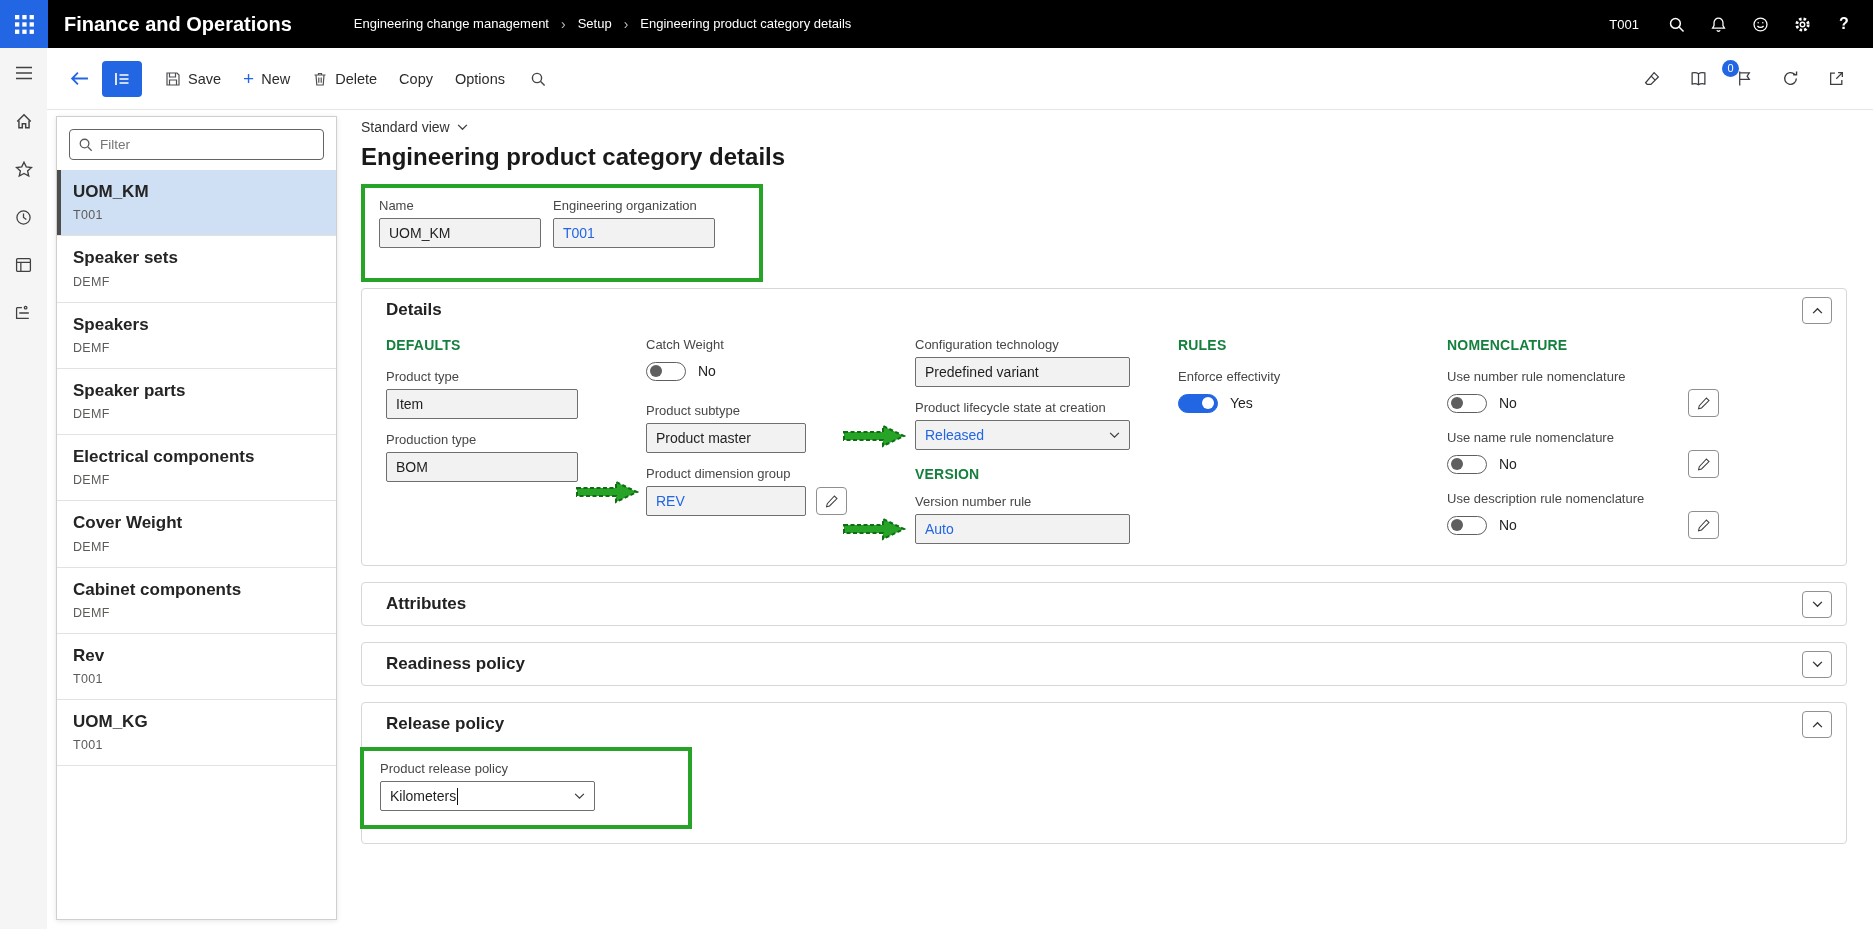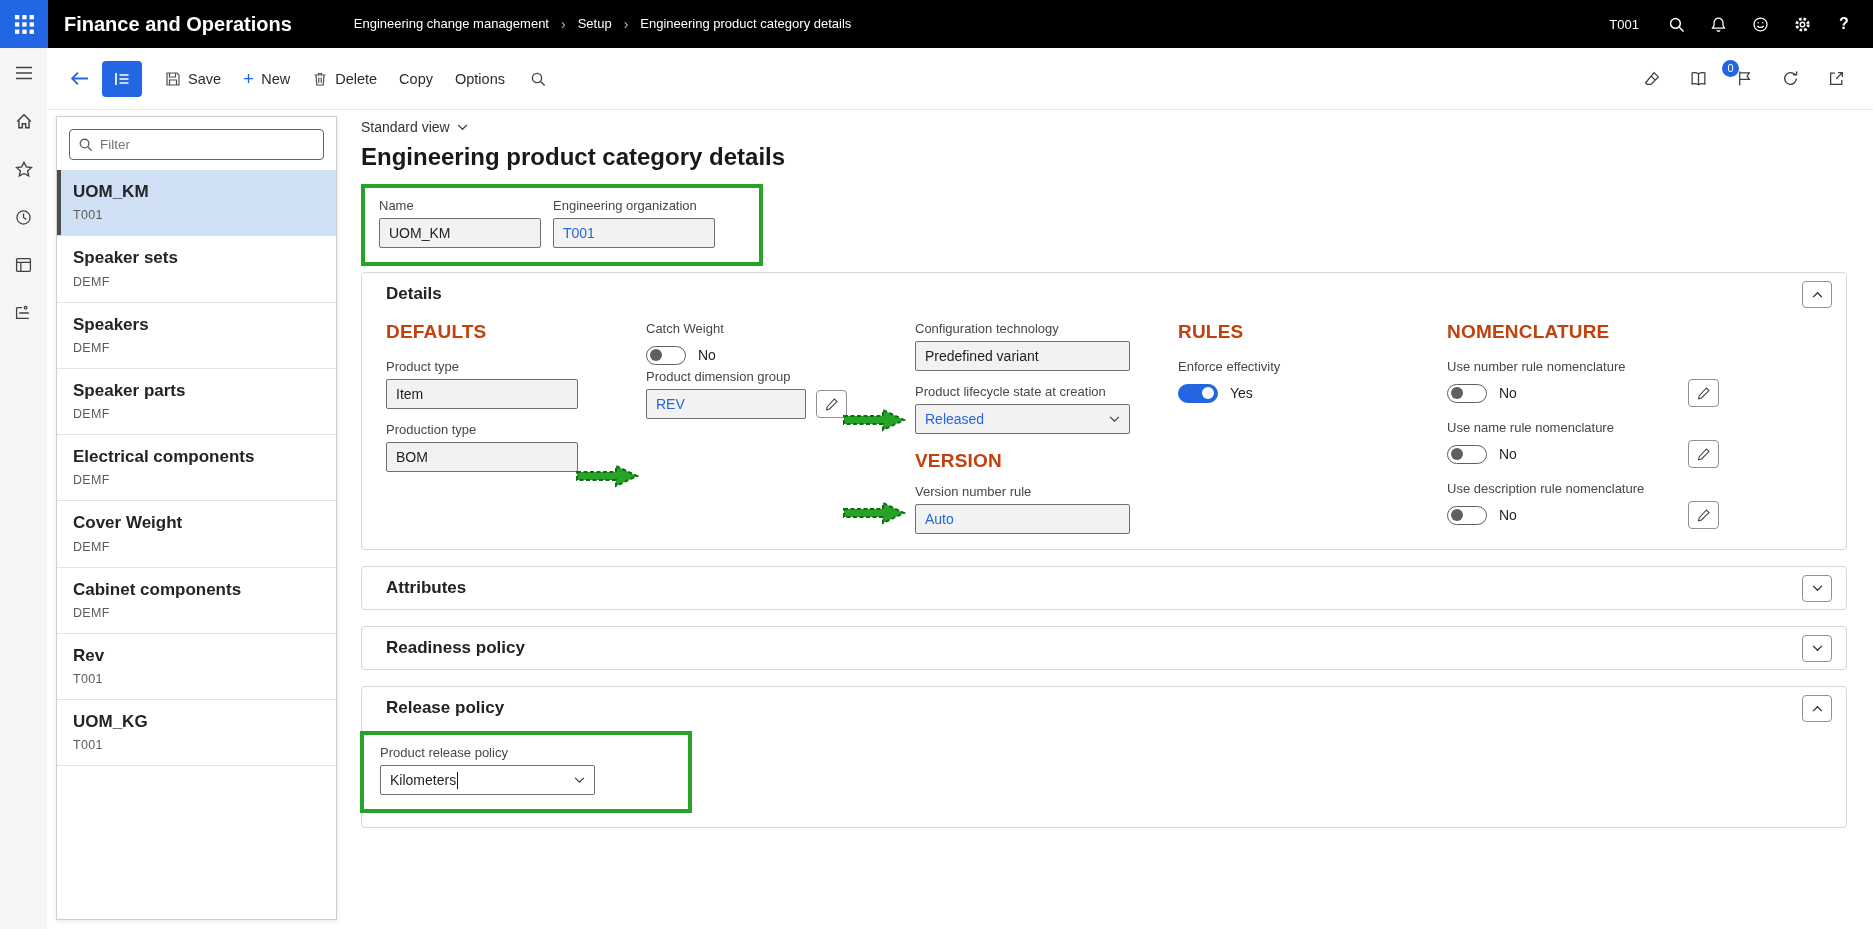--- a/index.html
+++ b/index.html
@@ -44,39 +44,39 @@
   .nav-item.selected{background:#cfe0f4;}
   .nav-item.selected::before{content:"";position:absolute;left:0;top:0;bottom:0;width:4px;background:#4d4d4d;}
   .nav-title{font-size:17px;font-weight:600;color:#242424;line-height:1.25;}
   .nav-sub{font-size:12.5px;color:#5d5b58;margin-top:6px;letter-spacing:.3px;}
 
   
   .main{position:absolute;left:361px;top:110px;width:1486px;bottom:0;background:#fff;}
   .view-selector{display:flex;align-items:center;gap:7px;margin-top:9px;font-size:14px;color:#333;cursor:pointer;width:max-content;}
   .page-title{font-size:24px;font-weight:700;color:#191919;margin-top:8px;}
 
-  .hdr-box{margin-top:13px;width:402px;border:4px solid #27A327;padding:10px 14px 14px;display:flex;gap:12px;}
+  .hdr-box{margin-top:13px;width:402px;border:4px solid #27A327;padding:10px 14px 30px;display:flex;gap:12px;}
   .field{display:block;}
   .f-label{font-size:13px;color:#474747;margin-bottom:5px;white-space:nowrap;}
   .tbox{height:30px;border:1px solid #6f6f6f;border-radius:2px;background:#f2f2f2;display:flex;align-items:center;padding:0 9px;font-size:14px;color:#1f1f1f;cursor:text;}
   .tbox.link{color:#2266E3;}
   .tbox.white{background:#fff;}
   .combo-chev{margin-left:auto;color:#3c3c3c;padding-left:6px;}
   .caret{width:1px;height:17px;background:#111;margin-left:1px;}
   .w162{width:162px;} .w165{width:192px;} .w160{width:160px;} .w215{width:215px;}
 
   .card{position:relative;border:1px solid #d7d7d7;border-radius:4px;background:#fff;margin-top:16px;}
   .card.first{margin-top:6px;}
   .card-header{display:flex;align-items:center;height:42px;padding:0 14px 0 24px;}
   .card-title{font-size:17px;font-weight:700;color:#222;}
   .collapse-btn{margin-left:auto;width:30px;height:27px;border:1px solid #919191;border-radius:4px;display:flex;align-items:center;justify-content:center;color:#333;cursor:pointer;background:#fff;}
 
   .details-body{position:relative;height:234px;}
   .dcol{position:absolute;top:0;}
-  .group-h{font-size:19px;font-weight:700;color:#c2410c;margin:6px 0 16px;letter-spacing:.2px;}
+  .group-h{font-size:14px;font-weight:700;color:#15803d;margin:6px 0 16px;letter-spacing:.2px;}
   .fld{margin-bottom:13px;}
   .pad-top{padding-top:6px;}
   .toggle-row{display:flex;align-items:center;gap:12px;font-size:14px;color:#222;margin-top:5px;height:28px;}
   .toggle{position:relative;width:40px;height:19px;border:1px solid #5f5f5f;border-radius:10px;background:#fff;cursor:pointer;flex:0 0 40px;}
   .toggle .knob{position:absolute;top:2.5px;left:3px;width:12px;height:12px;border-radius:50%;background:#5f5f5f;}
   .toggle.on{background:#2266E3;border-color:#2266E3;}
   .toggle.on .knob{left:auto;right:3px;background:#fff;}
   .inline-edit{display:flex;align-items:center;gap:10px;}
   .pencil-btn{width:31px;height:28px;border:1px solid #8f8f8f;border-radius:4px;background:#fff;display:flex;align-items:center;justify-content:center;color:#3e3e3e;cursor:pointer;flex:0 0 31px;}
   .nom-line{display:flex;align-items:center;gap:12px;width:272px;height:28px;font-size:14px;margin-top:5px;margin-bottom:13px;}
@@ -404,20 +404,26 @@
         </div>
       </div>
 
       <div class="dcol pad-top" style="left:284px;width:250px">
         <div class="f-label">Catch Weight</div>
         <div class="toggle-row">
           <span class="toggle">
               <span class="knob"></span>
             </span>
           <span>No</span>
+        </div>
+        <div class="fld" style="margin-top:18px">
+          <div class="f-label">Product subtype</div>
+          <div class="tbox w160">
+            <span>Product master</span>
+          </div>
         </div>
         <div class="fld">
           <div class="f-label">Product dimension group</div>
           <div class="inline-edit">
             <div class="tbox link w160">
               <span>REV</span>
             </div>
             <div class="pencil-btn">
               <span>
                   <svg width="14" height="14" viewBox="0 0 16 16" fill="none" stroke="currentColor" stroke-width="1.2">

